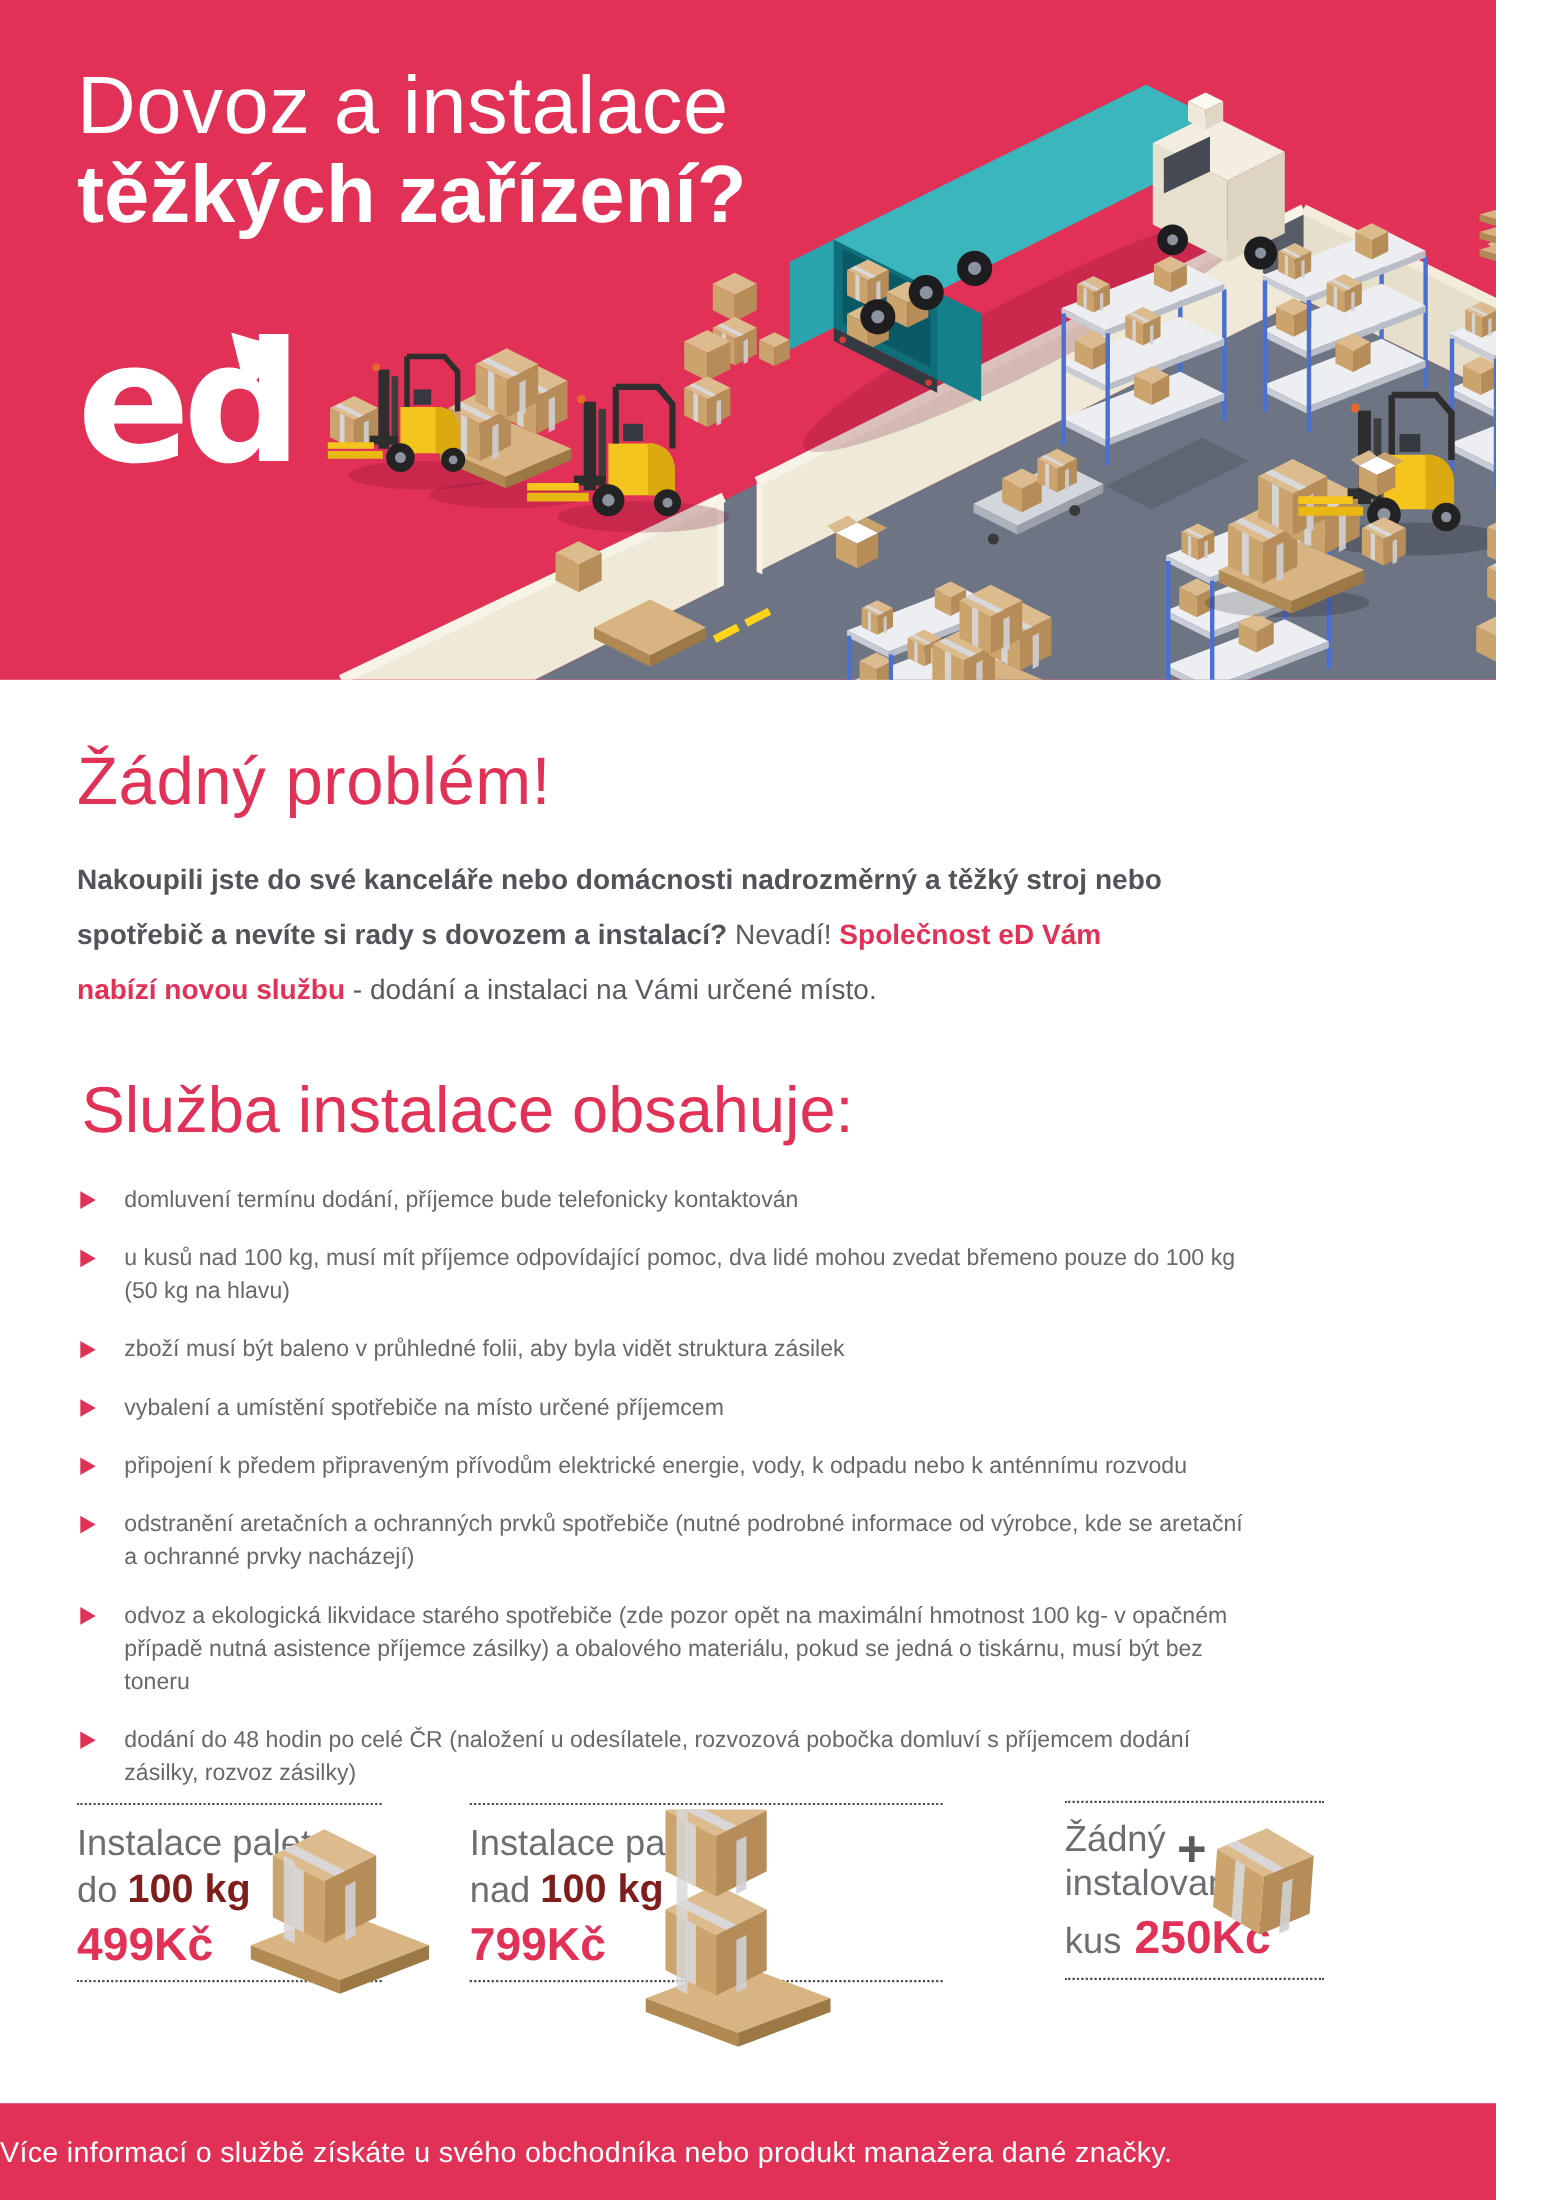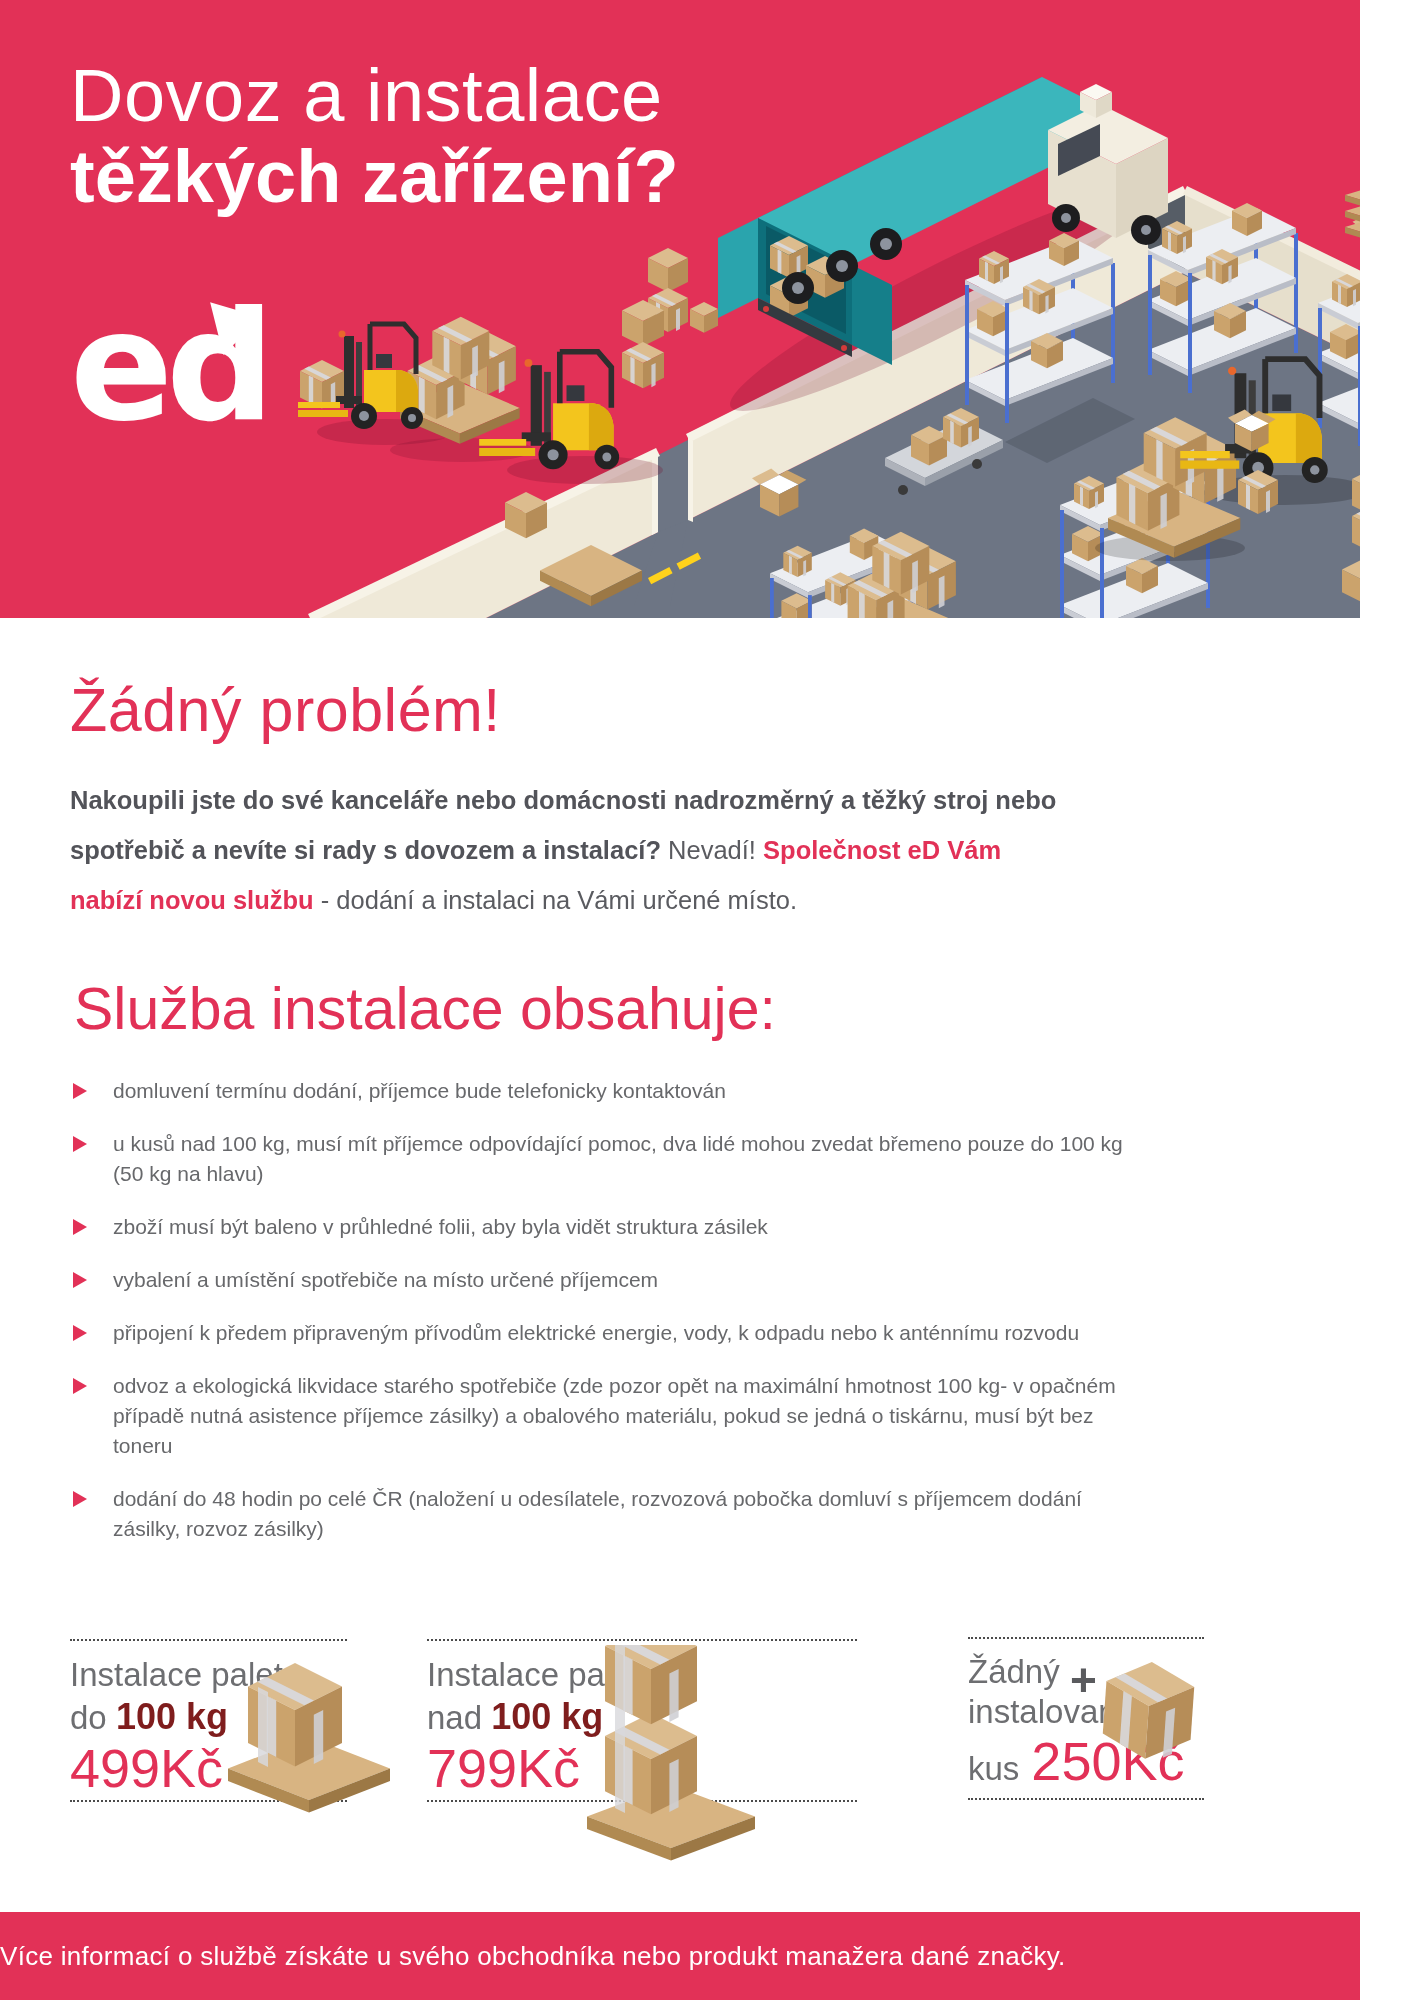--- a/index.html
+++ b/index.html
@@ -35,21 +35,21 @@
     border-left:14px solid var(--accent);border-top:8px solid transparent;border-bottom:8px solid transparent}
 
   
   .pricing{position:absolute;left:0;top:1622px;width:1414px;height:300px}
   .card{position:absolute;top:17px;height:163px;border-top:2px dotted #4b4b4b;border-bottom:2px dotted #4b4b4b;padding-top:13px}
   .card1{left:70px;width:277px}
   .card2{left:427px;width:430px}
   .card3{left:968px;width:236px;top:15px}
   .card .t{font-size:33px;color:#6d6e71;line-height:42px}
   .card .w{font-weight:700;color:#7f1d1d;font-size:36px}
-  .card .price{font-size:54px;font-weight:400;color:var(--accent);line-height:56px;margin-top:1px}
+  .card .price{font-size:42px;font-weight:700;color:var(--accent);line-height:56px;margin-top:1px}
   .card3 .t{line-height:40px}
   .card3 .row{display:flex;align-items:baseline;gap:12px}
   .plus{position:absolute;left:102px;top:14px;font-size:46px;font-weight:700;color:#5a5b5e}
   .card-icon{position:absolute}
   .icon1{left:150px;top:14px}
   .icon2{left:154px;top:4px}
   .icon3{left:126px;top:14px}
 
   
   .footerbar{position:absolute;left:0;top:1912px;width:1414px;height:88px;background:var(--accent);
@@ -259,20 +259,21 @@
   <p class="lead"><span class="b">Nakoupili jste do své kanceláře nebo domácnosti nadrozměrný a těžký stroj nebo spotřebič a nevíte si rady s dovozem a instalací?</span><span class="reg"> Nevadí! </span><span class="accent">Společnost eD Vám nabízí novou službu</span><span class="reg"> - dodání a instalaci na Vámi určené místo.</span></p>
 
   <h2 class="services">Služba instalace obsahuje:</h2>
 
   <ul class="list">
     <li>domluvení termínu dodání, příjemce bude telefonicky kontaktován</li>
     <li>u kusů nad 100 kg, musí mít příjemce odpovídající pomoc, dva lidé mohou zvedat břemeno pouze do 100 kg (50 kg na hlavu)</li>
     <li>zboží musí být baleno v průhledné folii, aby byla vidět struktura zásilek</li>
     <li>vybalení a umístění spotřebiče na místo určené příjemcem</li>
     <li>připojení k předem připraveným přívodům elektrické energie, vody, k odpadu nebo k anténnímu rozvodu</li>
+    <li>odstranění aretačních a ochranných prvků spotřebiče (nutné podrobné informace od výrobce, kde se aretační a ochranné prvky nacházejí)</li>
     <li>odvoz a ekologická likvidace starého spotřebiče (zde pozor opět na maximální hmotnost 100 kg- v opačném případě nutná asistence příjemce zásilky) a obalového materiálu, pokud se jedná o tiskárnu, musí být bez toneru</li>
     <li>dodání do 48 hodin po celé ČR (naložení u odesílatele, rozvozová pobočka domluví s příjemcem dodání zásilky, rozvoz zásilky)</li>
   </ul>
 
   <div class="pricing">
 
     <div class="card card1">
       <div class="t">Instalace palet</div>
       <div class="t"><span>do</span> <span class="w">100 kg</span></div>
       <div class="price">499Kč</div>

